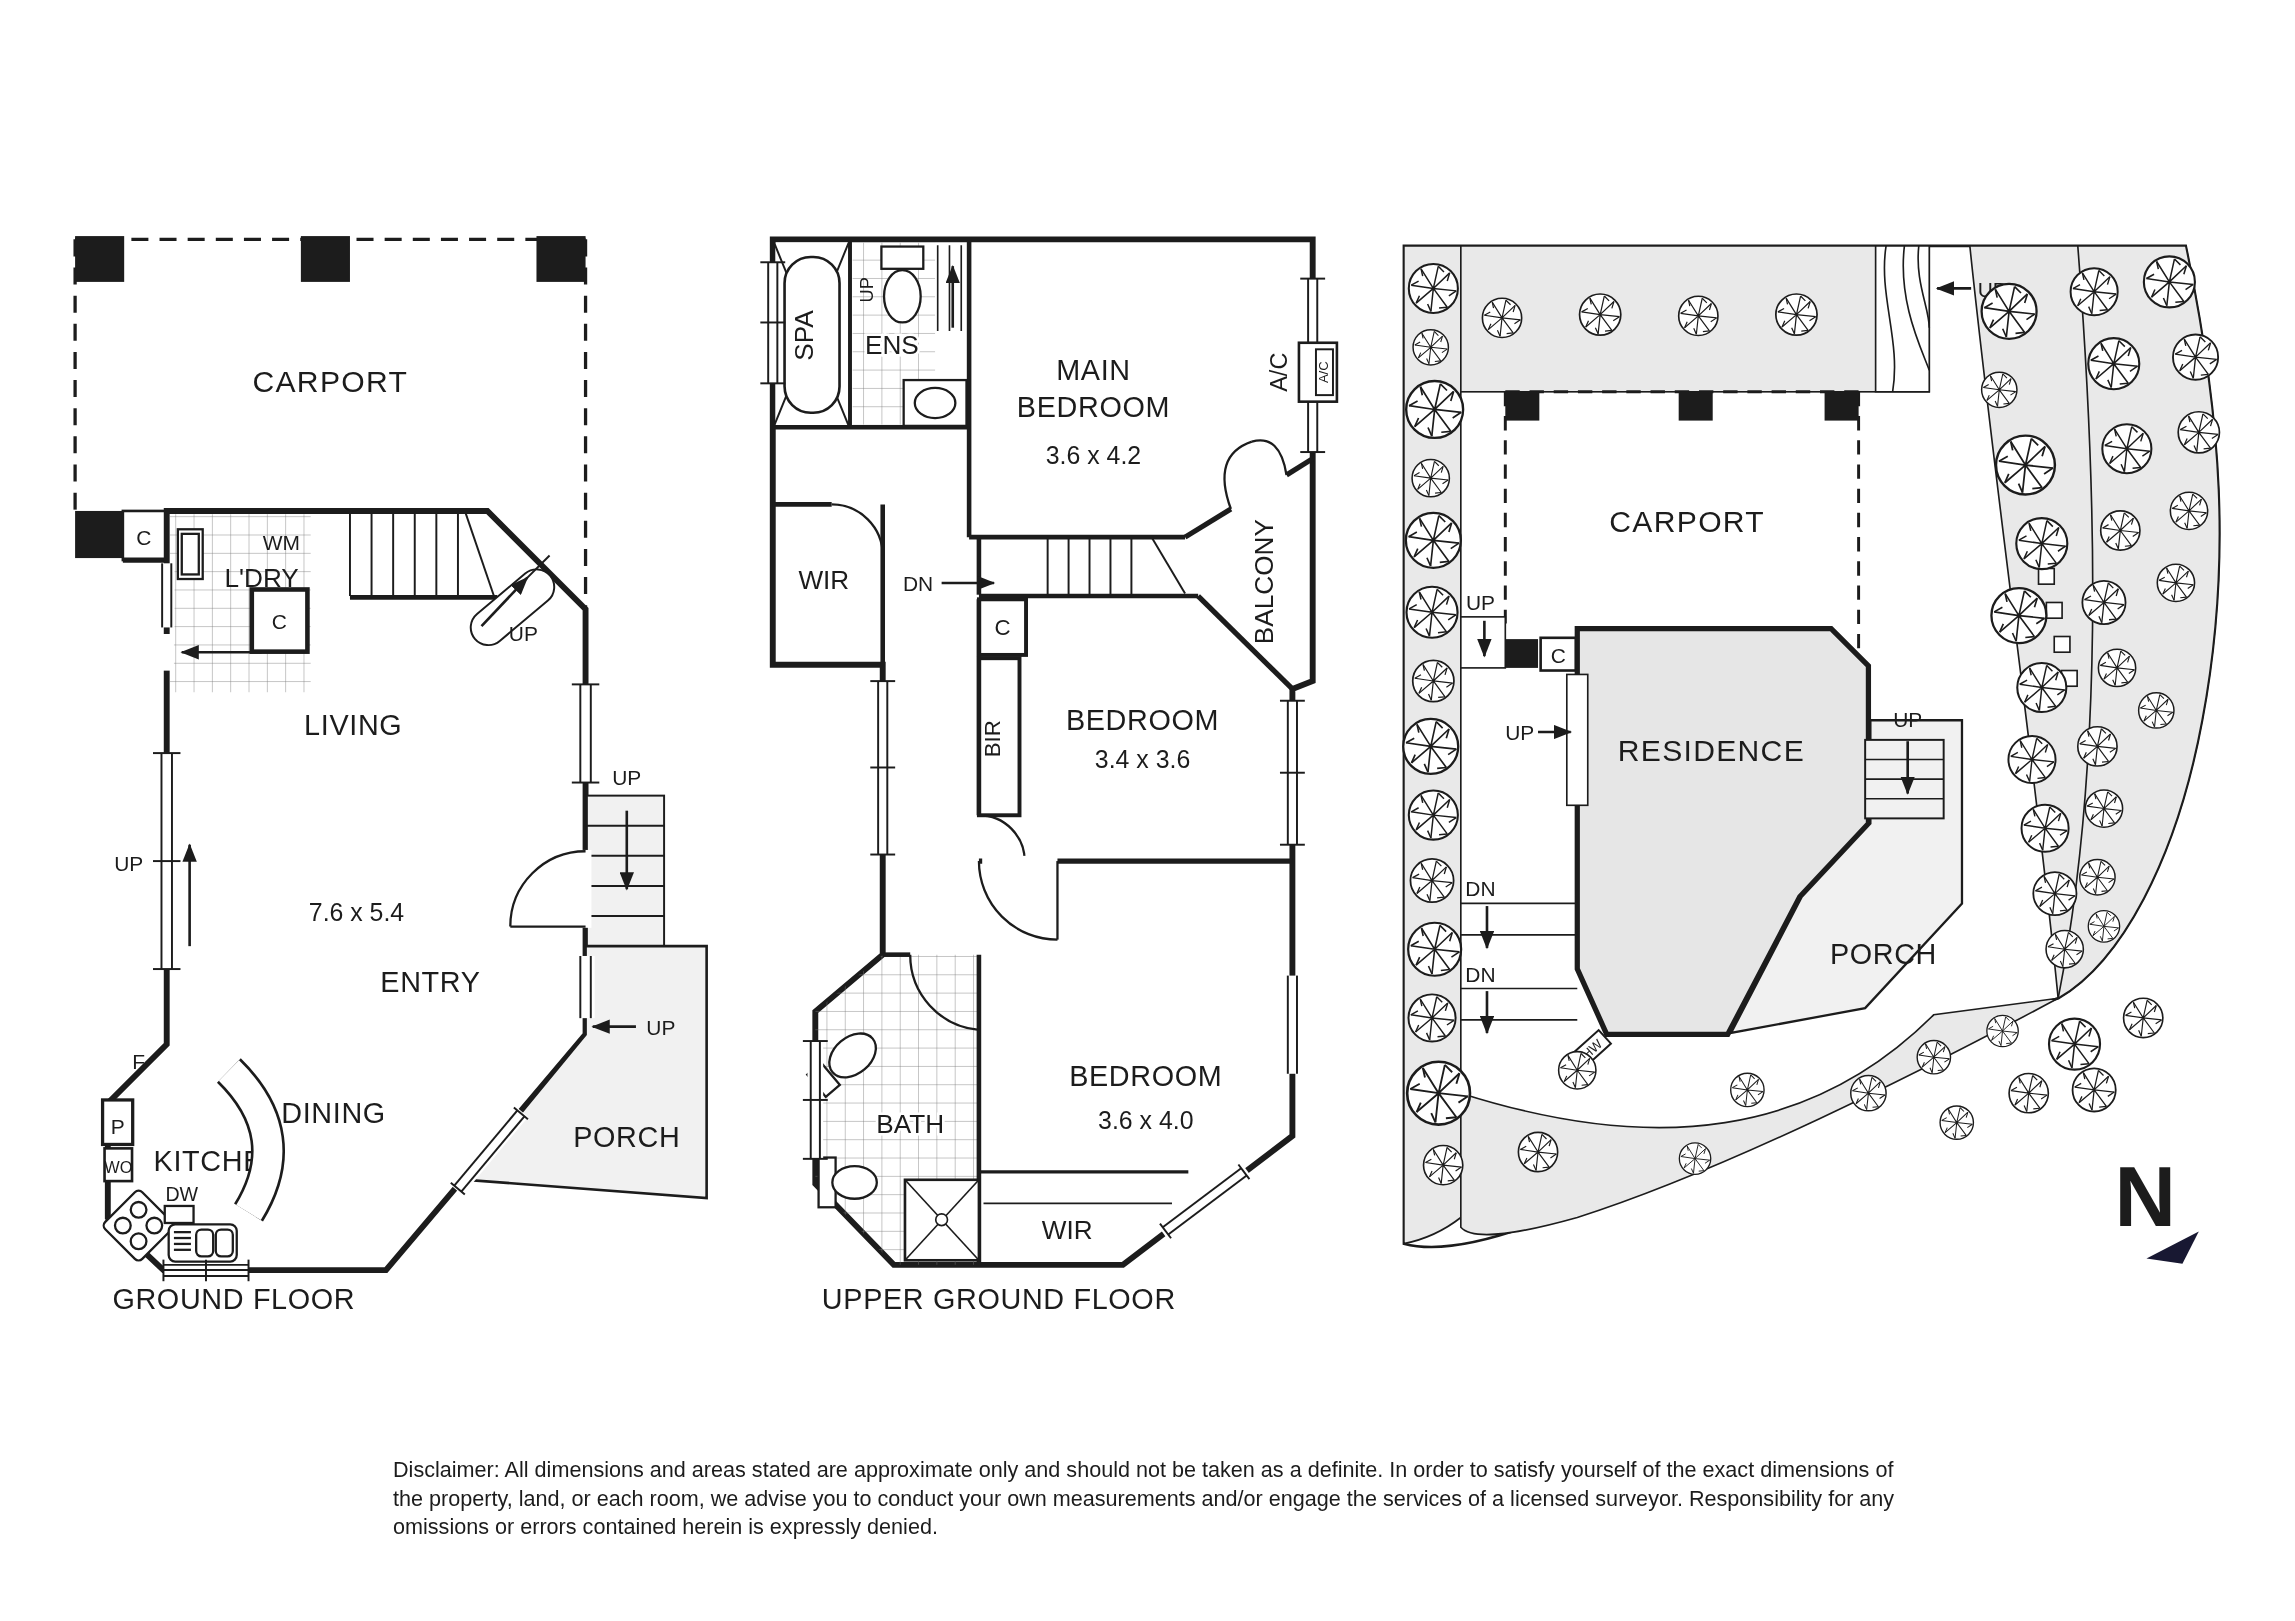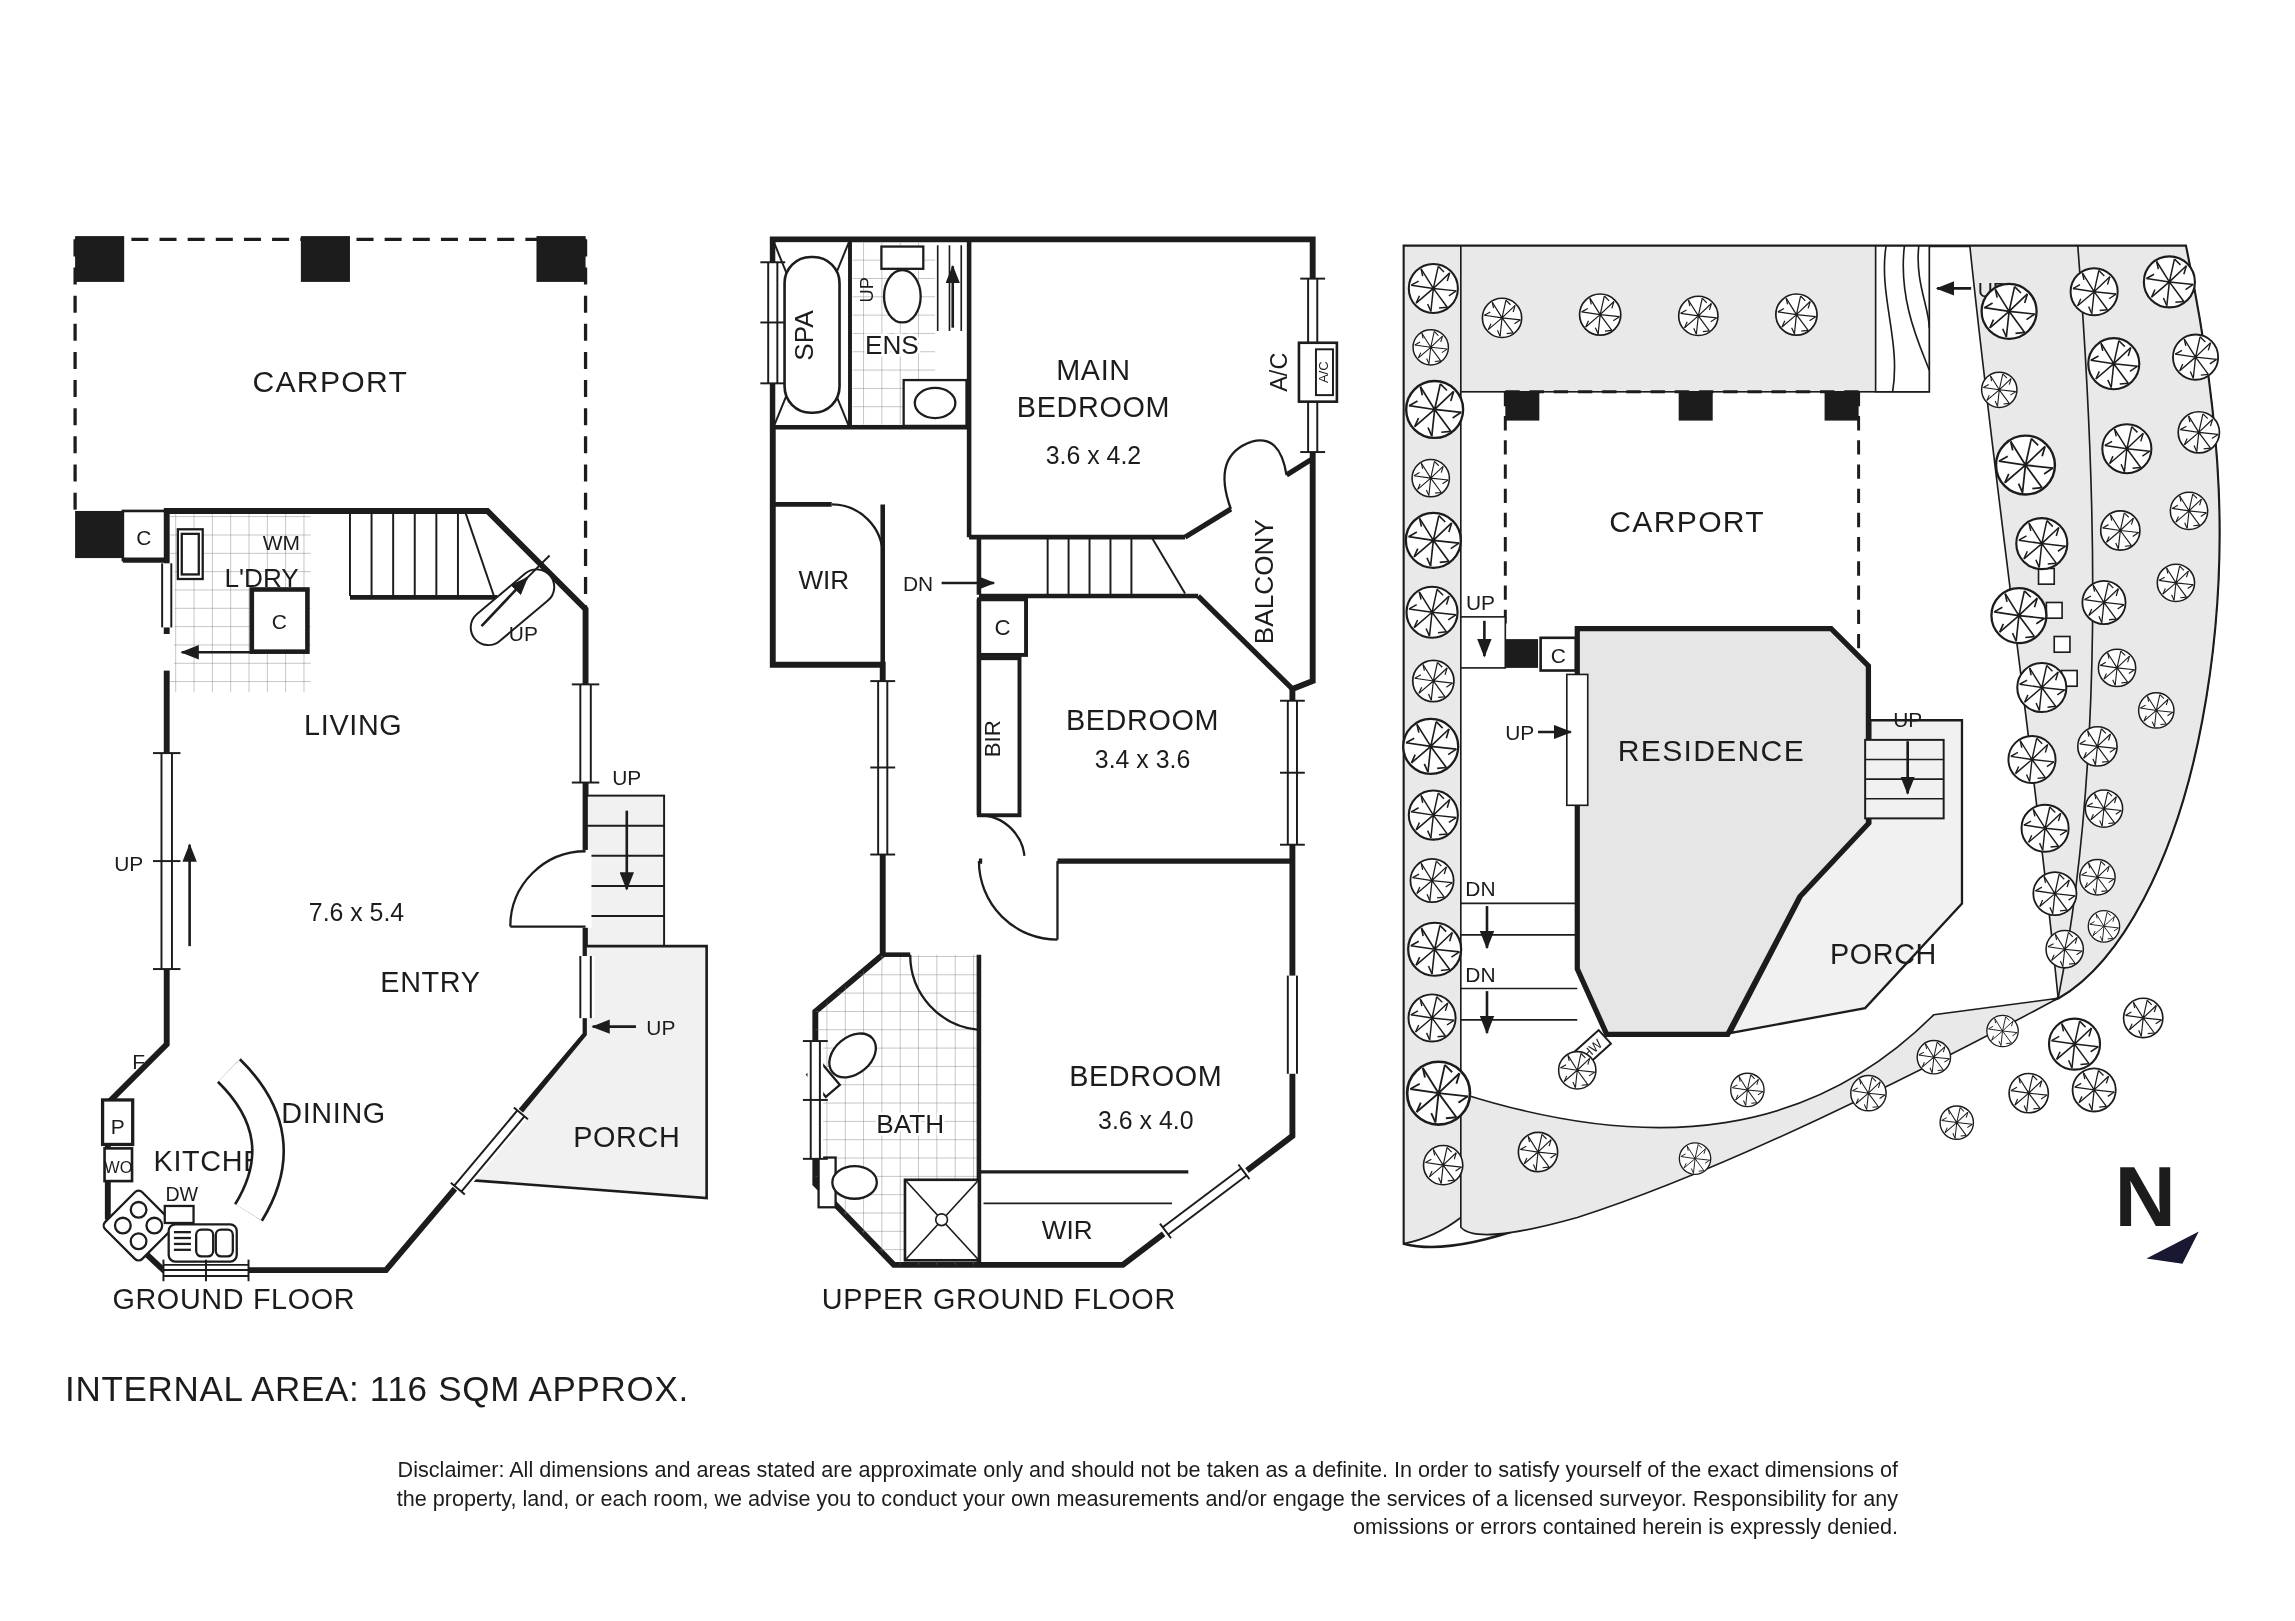--- a/index.html
+++ b/index.html
@@ -7,21 +7,21 @@
           font-family:"Liberation Sans",sans-serif;}
   .plan{position:absolute;}
   svg text{fill:#1c1c1c;font-family:"Liberation Sans",sans-serif;}
   .roomlbl{font-size:44px;letter-spacing:1px;}
   .biglbl{font-size:46px;letter-spacing:2px;}
   .dimlbl{font-size:38px;}
   .smlbl{font-size:32px;}
   .titlelbl{font-size:44px;letter-spacing:1px;}
   #internal-area{position:absolute;left:65px;top:1369px;font-size:35px;color:#1c1c1c;
                  letter-spacing:0.7px;white-space:nowrap;}
-  #disclaimer{position:absolute;left:393px;top:1456px;width:1505px;text-align:right;
+  #disclaimer{position:absolute;left:393px;top:1456px;width:1505px;text-align:left;
               font-size:21.6px;line-height:1.32;color:#1c1c1c;}
 </style>
 </head>
 <body>
 <div id="canvas">
 
 <svg class="plan" style="left:65px;top:223px" width="655" height="1106" viewBox="0 0 1000 1690">
   <defs>
     <pattern id="t1" width="28" height="28" patternUnits="userSpaceOnUse">
       <path d="M28 0H0V28" fill="none" stroke="#777" stroke-width="1.3"></path>
@@ -536,17 +536,16 @@
     <use href="#tree" transform="translate(1090,1325) scale(1.1)"></use>
     <use href="#tree" transform="translate(880,1375) scale(0.85)"></use>
   </g>
 </svg>
 
 <svg class="plan" style="left:2081px;top:1113px" width="214" height="262" viewBox="0 0 327 400">
   <text x="98" y="172" text-anchor="middle" font-size="130" font-weight="bold" font-family="Liberation Serif, serif" fill="#181832">N</text>
   <polygon points="180,181 100,222 155,230" fill="#181832"></polygon>
 </svg>
 
-<div id="internal-area">INTERNAL AREA: 116 SQM APPROX.</div>
 <div id="disclaimer">Disclaimer: All dimensions and areas stated are approximate only and should not be taken as a definite. In order to satisfy yourself of the exact dimensions of the property, land, or each room, we advise you to conduct your own measurements and/or engage the services of a licensed surveyor. Responsibility for any omissions or errors contained herein is expressly denied.</div>
 
 </div>
 
 
 </body></html>

